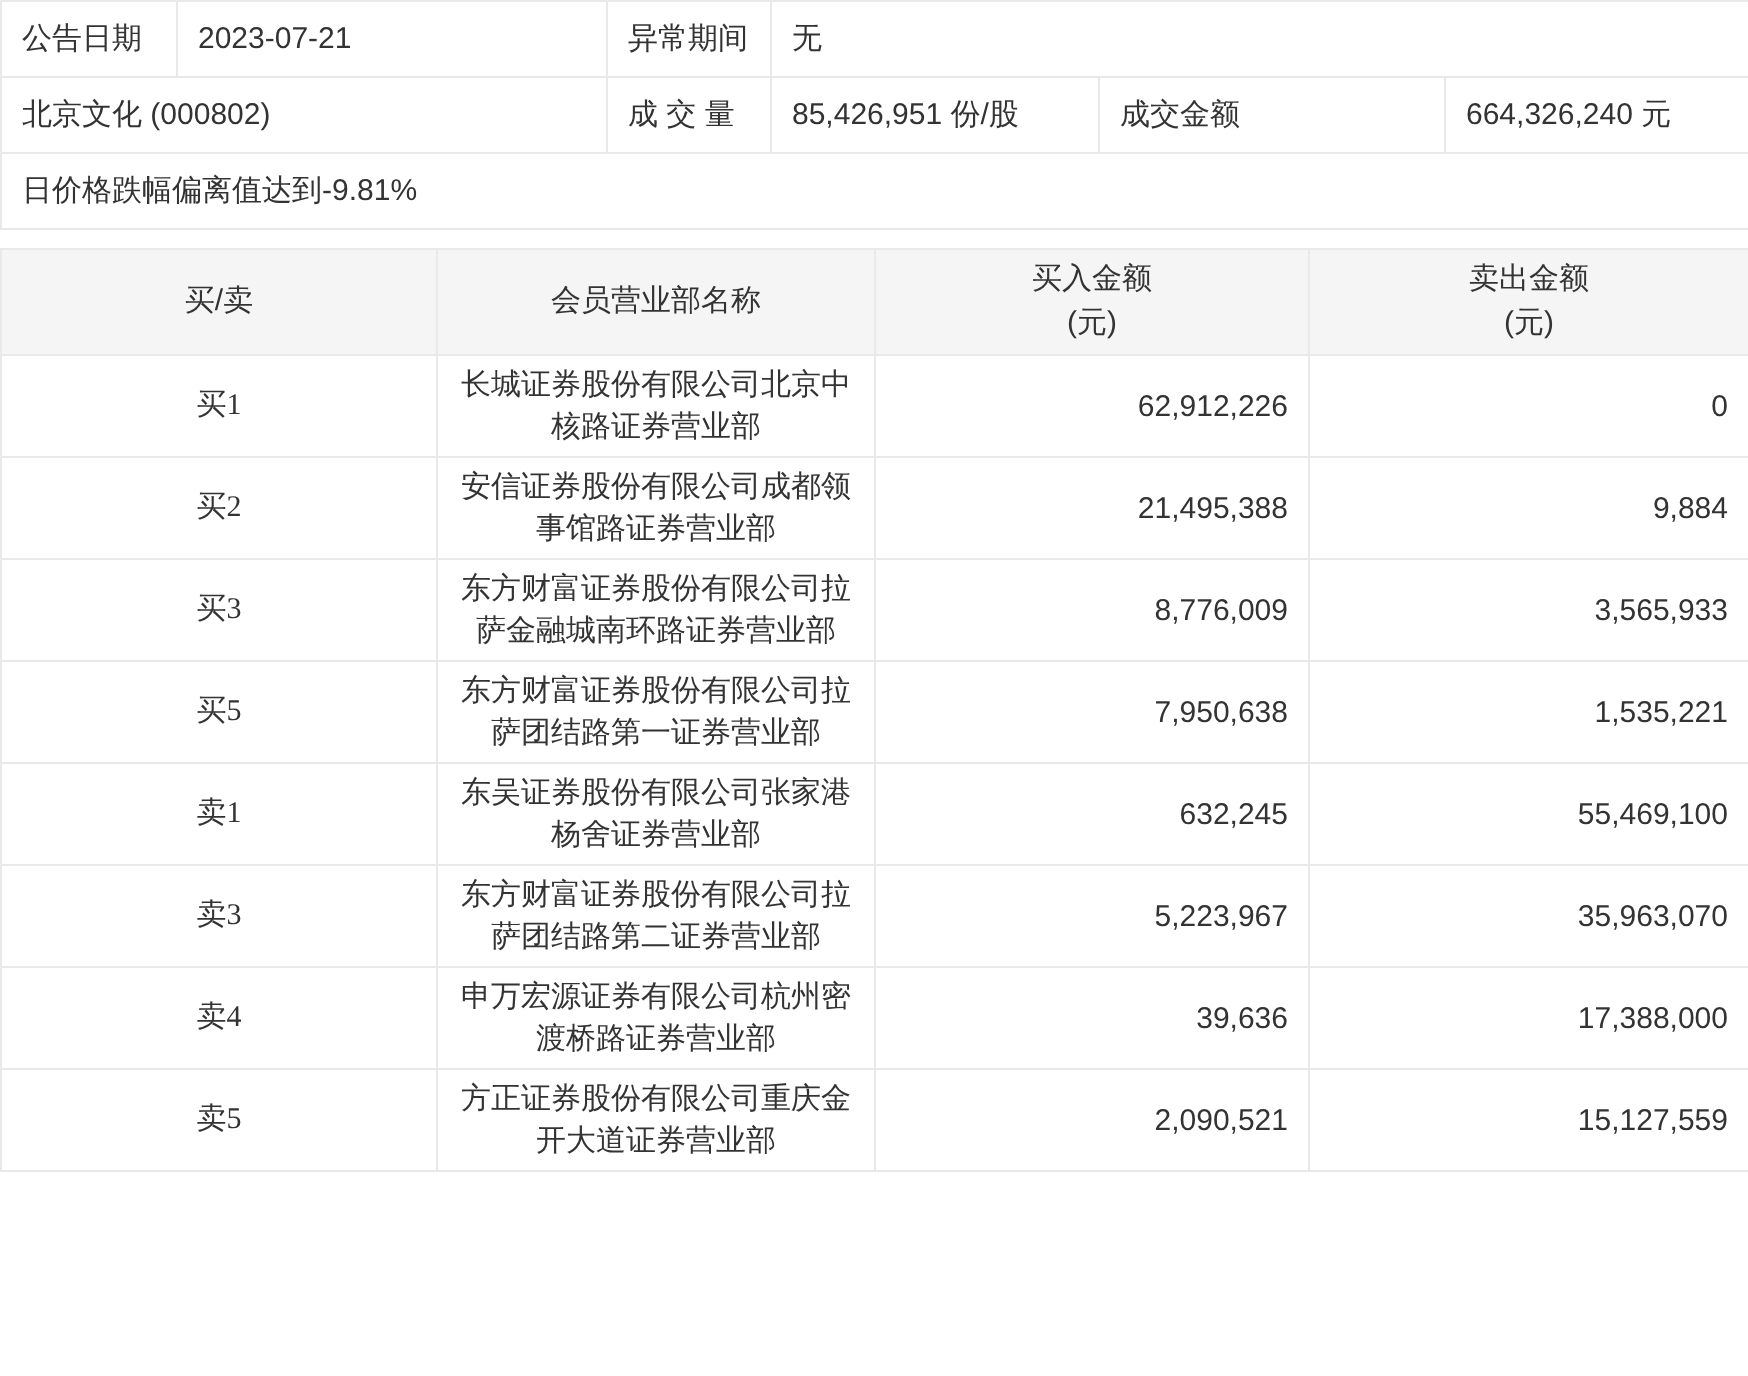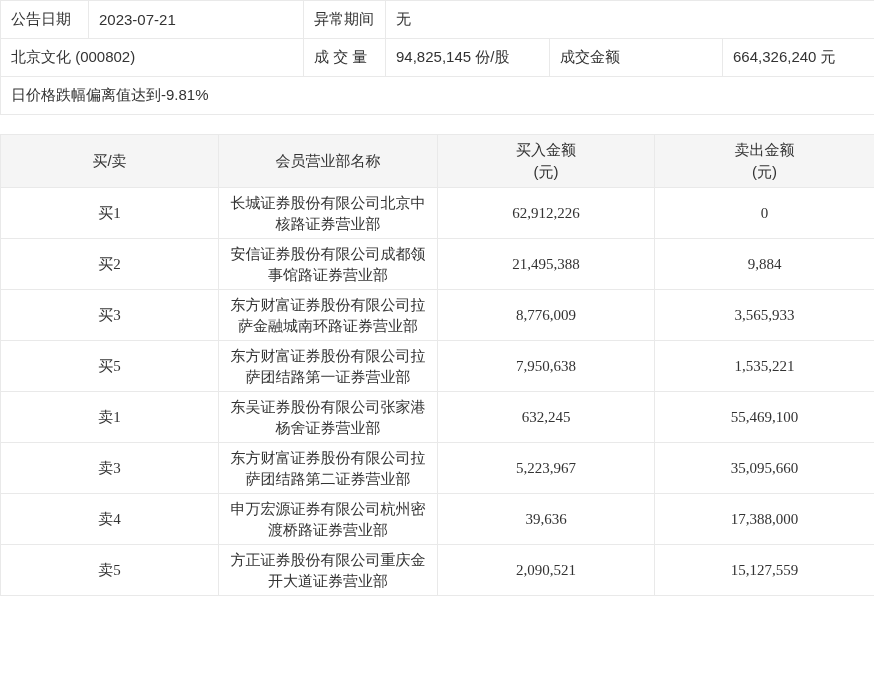--- a/index.html
+++ b/index.html
@@ -28,21 +28,21 @@
     vertical-align: middle;
     white-space: nowrap;
     overflow: hidden;
   }
 
   
   table.main {
     border-collapse: collapse;
     table-layout: fixed;
     width: 874px;
-    margin-top: 19px;
+    margin-top: 9px;
   }
   table.main th {
     background: #f5f5f5;
     font-weight: normal;
     border: 1px solid #e9e9e9;
     height: 52px;
     padding: 0 10px;
     text-align: center;
     vertical-align: middle;
     line-height: 22px;
@@ -53,21 +53,21 @@
     height: 29px;
     vertical-align: middle;
     line-height: 21px;
   }
   .col-side   { width: 218px; }
   .col-branch { width: 219px; }
   .col-buy    { width: 217px; }
   .col-sell   { width: 220px; }
   td.side   { text-align: center; font-family: Liberation Serif, serif; }
   td.branch { text-align: center; }
-  td.amt    { text-align: center; padding-right: 8px; font-family: Liberation Serif, serif; }
+  td.amt    { text-align: right; padding-right: 8px; }
 </style>
 </head>
 <body>
 
 <div class="page">
 
   <table class="info">
     <colgroup>
       <col style="width:88px">
         <col style="width:215px">
@@ -79,21 +79,21 @@
     <tbody>
         <tr>
       <td>公告日期</td>
       <td>2023-07-21</td>
       <td>异常期间</td>
       <td colspan="3">无</td>
     </tr>
     <tr>
       <td colspan="2">北京文化 (000802)</td>
       <td>成 交 量</td>
-      <td>94,825,145 份/股</td>
+      <td>85,426,951 份/股</td>
       <td>成交金额</td>
       <td>664,326,240 元</td>
     </tr>
     <tr>
       <td colspan="6">日价格跌幅偏离值达到-9.81%</td>
     </tr>
   </tbody>
     </table>
 
   <table class="main">
@@ -145,21 +145,21 @@
       <tr>
         <td class="side">卖1</td>
         <td class="branch">东吴证券股份有限公司张家港杨舍证券营业部</td>
         <td class="amt">632,245</td>
         <td class="amt">55,469,100</td>
       </tr>
       <tr>
         <td class="side">卖3</td>
         <td class="branch">东方财富证券股份有限公司拉萨团结路第二证券营业部</td>
         <td class="amt">5,223,967</td>
-        <td class="amt">35,095,660</td>
+        <td class="amt">35,963,070</td>
       </tr>
       <tr>
         <td class="side">卖4</td>
         <td class="branch">申万宏源证券有限公司杭州密渡桥路证券营业部</td>
         <td class="amt">39,636</td>
         <td class="amt">17,388,000</td>
       </tr>
       <tr>
         <td class="side">卖5</td>
         <td class="branch">方正证券股份有限公司重庆金开大道证券营业部</td>

